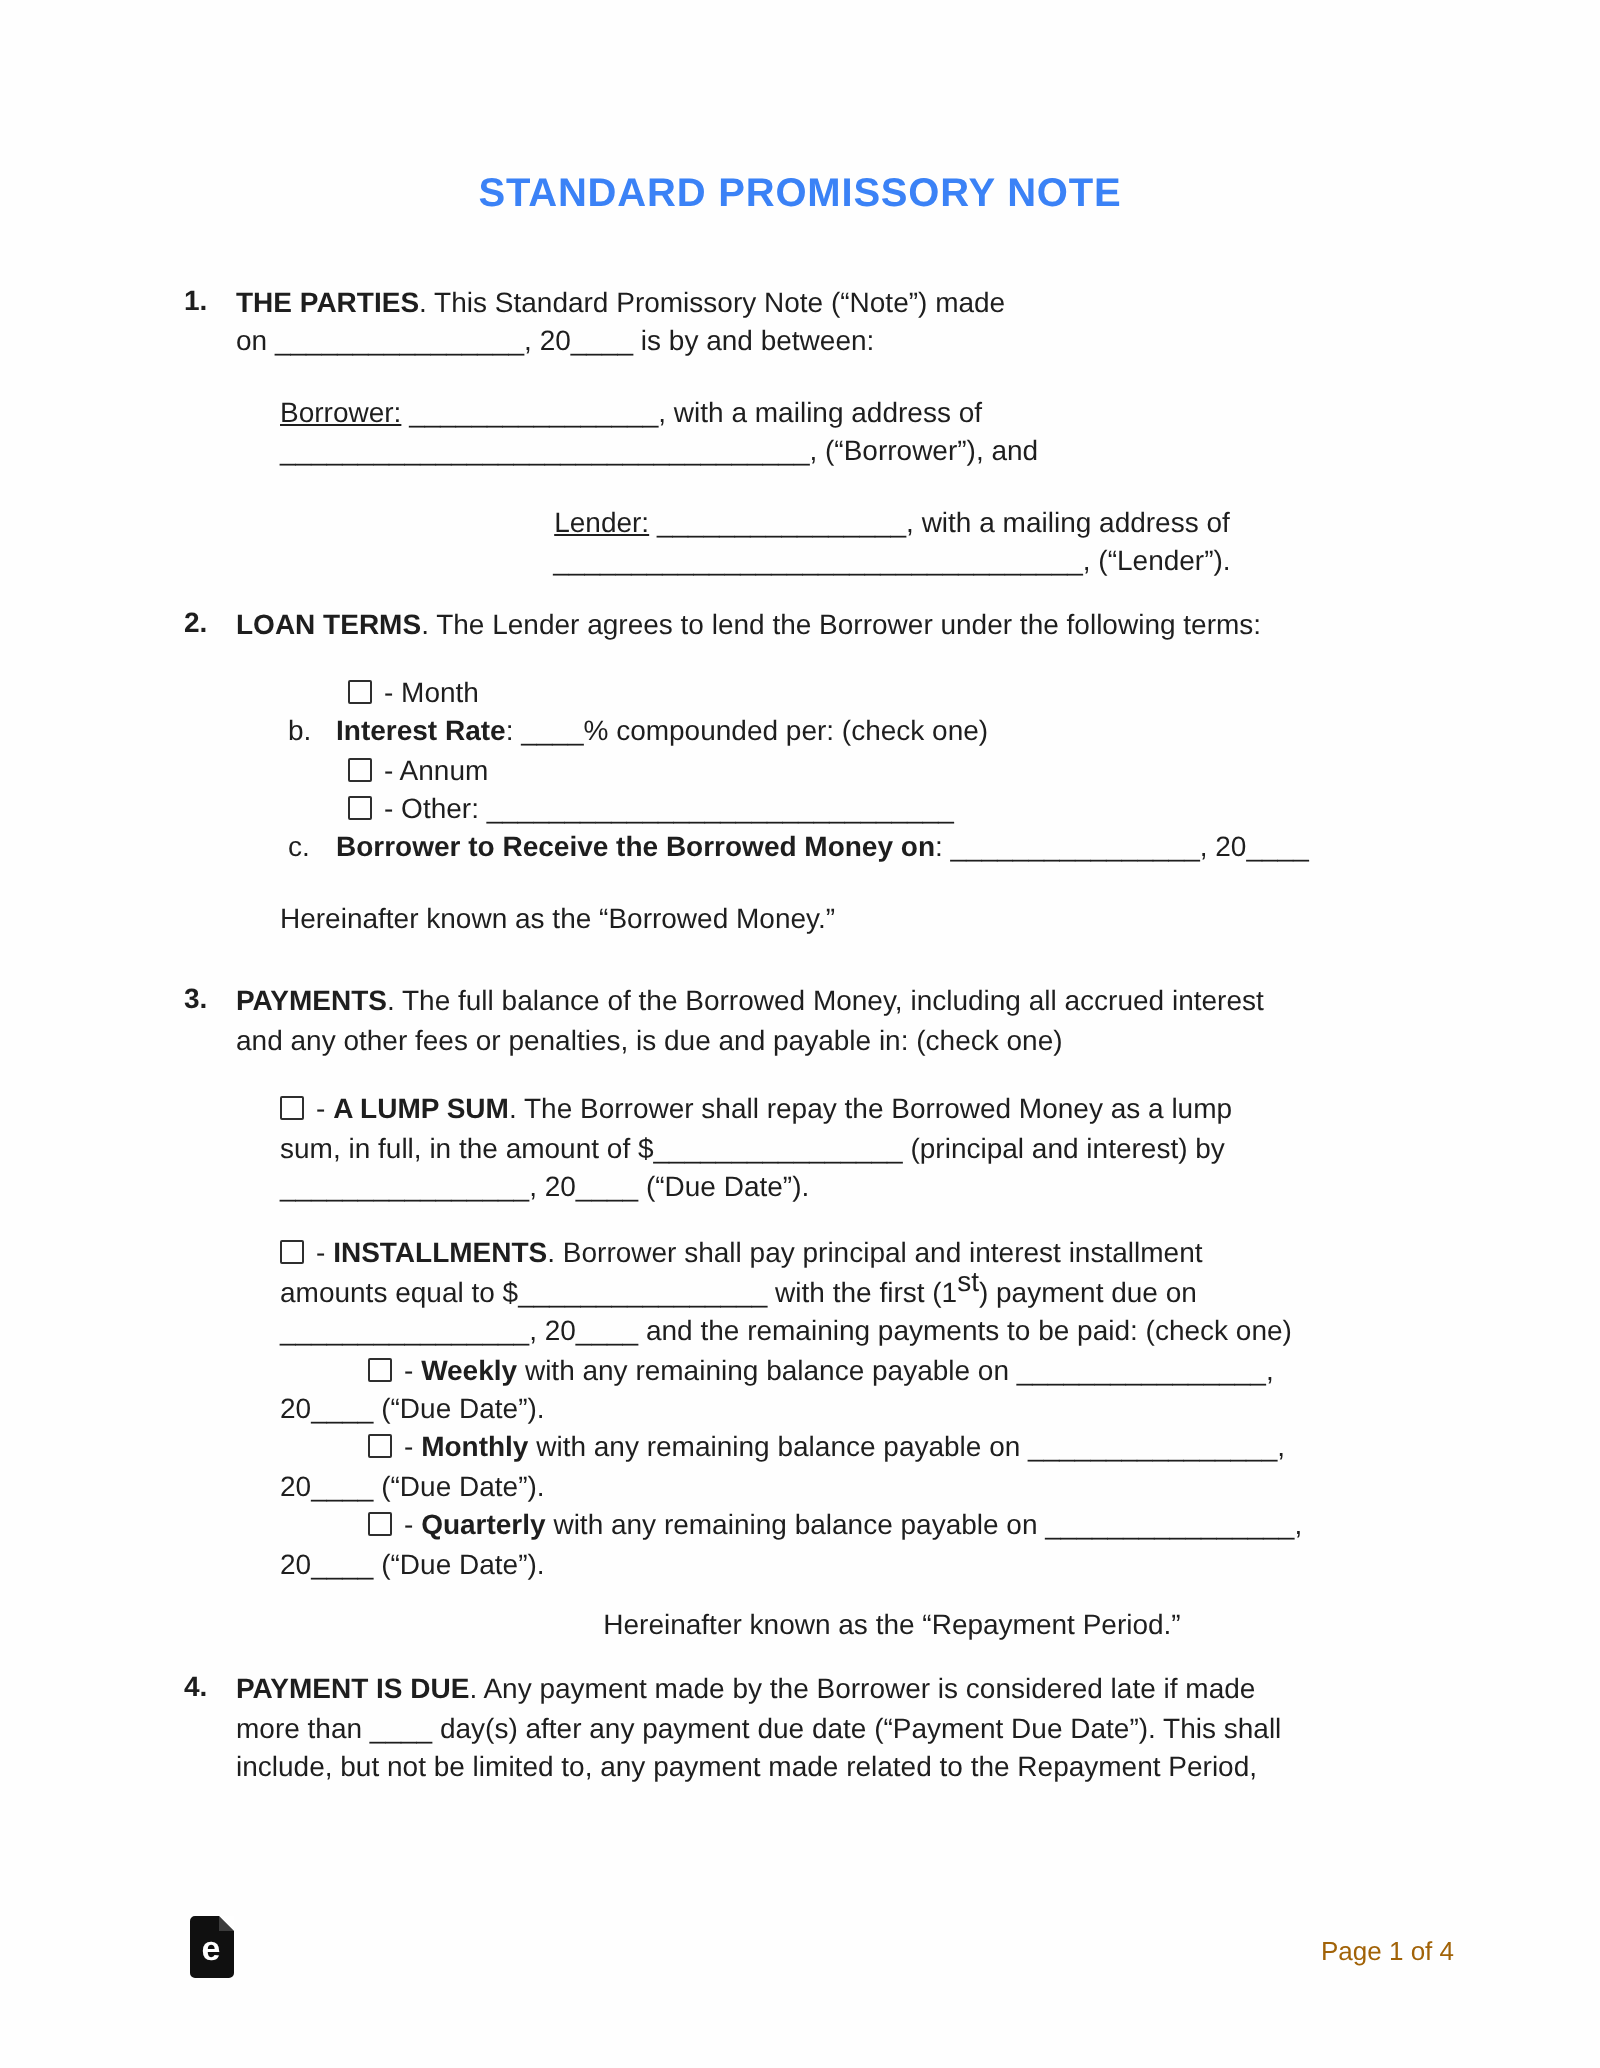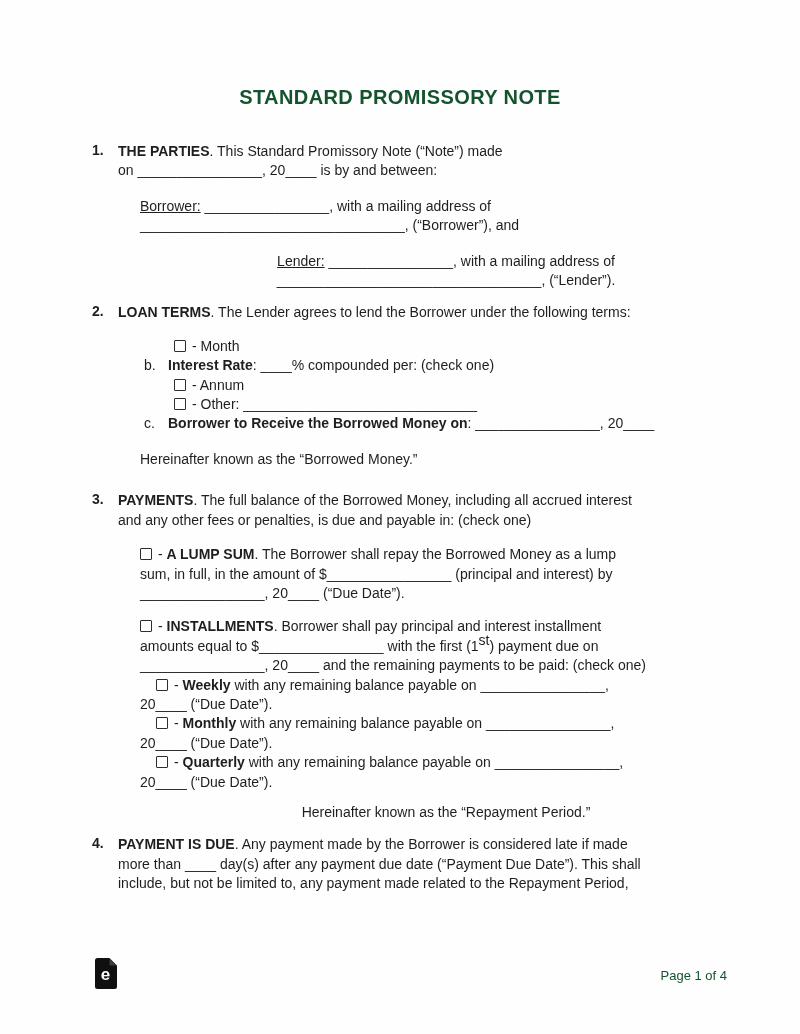--- a/index.html
+++ b/index.html
@@ -12,34 +12,34 @@
     box-sizing:border-box;
     padding-top:85px;
     overflow:hidden;
   }
   .title {
     text-align:center;
     font-weight:bold;
     font-size:20px;
     line-height:24px;
     letter-spacing:0.4px;
-    color:#14532d;
+    color:#3b82f6;
     margin:0 0 33px 0;
   }
   .content { margin-left:92px; width:660px; font-size:14px; }
   .line { line-height:19.4px; white-space:nowrap; }
   .sec { position:relative; padding-left:26px; }
   .num { position:absolute; left:0; top:0; font-weight:bold; }
   .bold { font-weight:bold; }
   .ul { text-decoration:underline; }
   .indent1 { margin-left:48px; }
   .list2 { margin-left:52px; }
   .abc { display:inline-block; width:24px; }
   .cbline2 { margin-left:30px; }
-  .subitem { margin-left:16px; }
+  .subitem { margin-left:44px; }
   .cb {
     display:inline-block;
     width:10px; height:10px;
     border:1.4px solid #2e2e2e;
     border-radius:1px;
     margin-right:6px;
     vertical-align:-1px;
     background:#fff;
   }
   sup { font-size:14px; line-height:0; vertical-align:super; }
@@ -49,21 +49,21 @@
   .footer { position:absolute; left:0; right:0; top:954px; height:50px; }
   .logo { position:absolute; left:95px; top:4px; width:22px; height:31px; }
   .logo-letter {
     position:absolute; left:0; right:1px; top:8px;
     text-align:center; color:#ffffff;
     font-weight:bold; font-size:17px; line-height:17px;
     font-family:"Liberation Sans", sans-serif;
   }
   .pagenum {
     position:absolute; right:73px; top:14px;
-    font-size:13px; color:#14532d;
+    font-size:13px; color:#a16207;
   }
 </style>
 </head>
 <body>
 
 <div class="page">
 
   <div class="title">STANDARD PROMISSORY NOTE</div>
 
   <div class="content">

